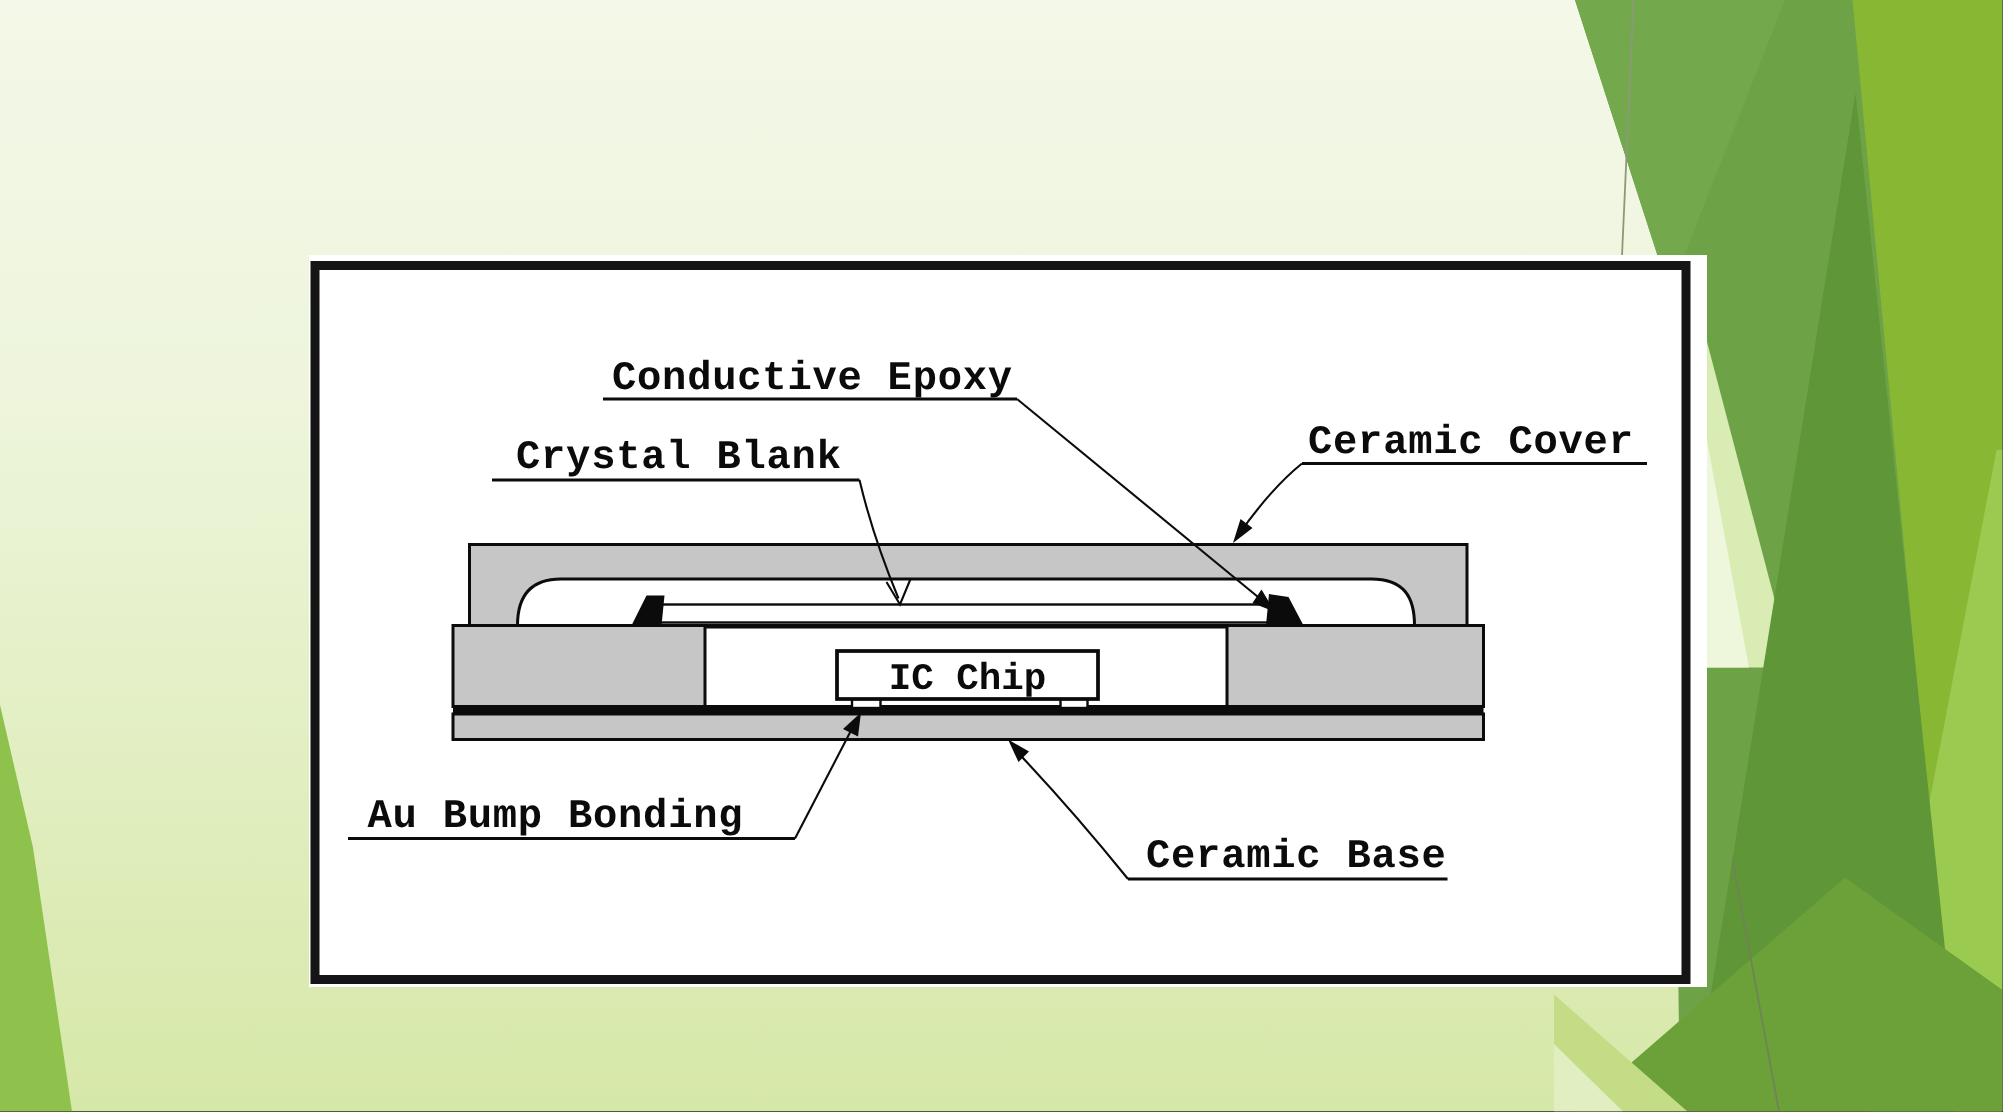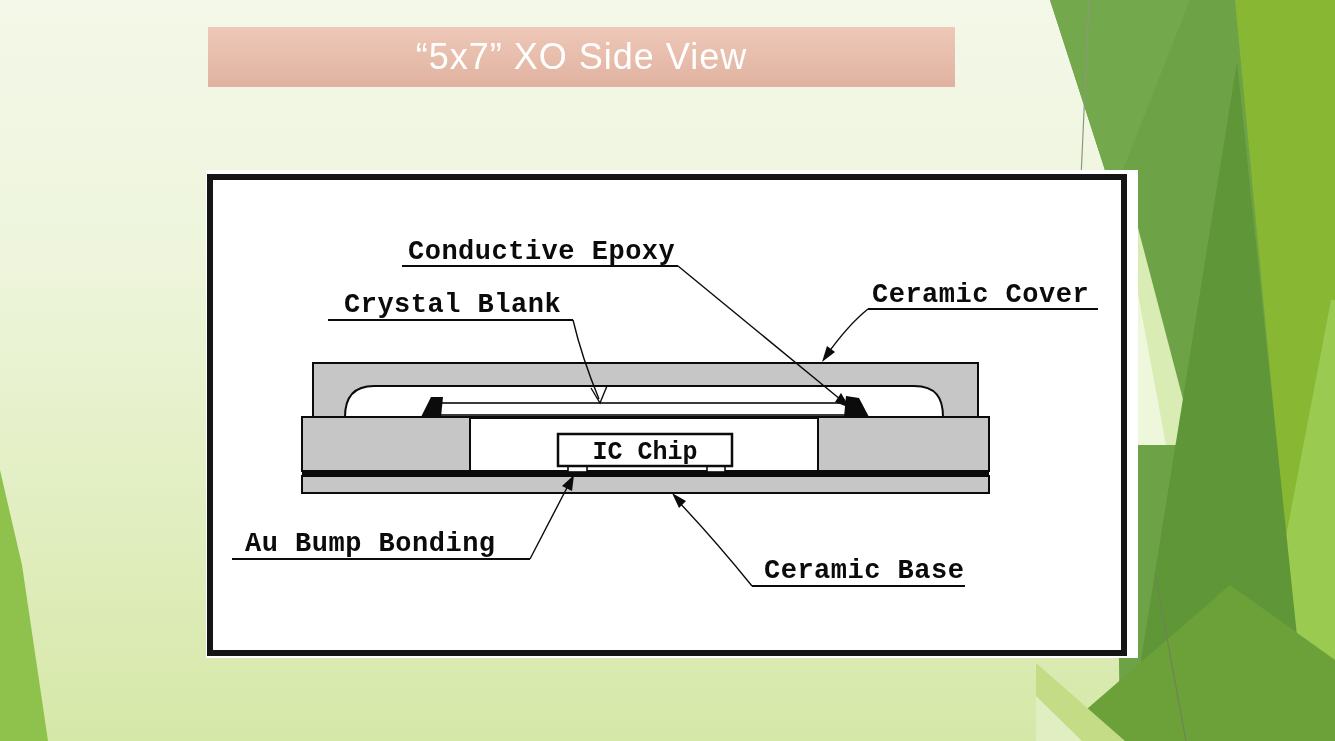--- a/index.html
+++ b/index.html
@@ -52,23 +52,20 @@
     <polygon points="1050,741 1230,585 1335,660 1335,741" fill="#6ba138"></polygon>
     <polygon points="1036,663 1125,741 1036,741" fill="#c3dc85"></polygon>
     <polygon points="1036,696 1082,741 1036,741" fill="#e0eec2"></polygon>
 
     <line x1="1089" y1="0" x2="1081" y2="178" stroke="#8a9a78" stroke-width="1.2"></line>
     <line x1="1155" y1="573" x2="1186" y2="741" stroke="#6f8457" stroke-width="1.2"></line>
 
     <polygon points="0,470 22,565 48,741 0,741" fill="#8fc24c"></polygon>
   </svg>
 
-  <div class="title-bar">
-    <span class="title-text">“5x7” XO Side View</span>
-  </div>
 
   <svg width="1335" height="741" viewBox="0 0 1335 741">
 
     <rect x="206" y="170" width="932" height="488" fill="#ffffff"></rect>
     <rect x="210" y="177" width="914" height="476" fill="none" stroke="#151515" stroke-width="6"></rect>
 
     <rect class="ceramic" x="313" y="363" width="665" height="54"></rect>
     <path class="whitepart" stroke-width="2" d="M345,417 C345,398 353,386 374,386 L914,386 C936,386 943,398 943,417 Z"></path>
 
     <rect class="ceramic" x="302" y="417" width="687" height="54"></rect>

